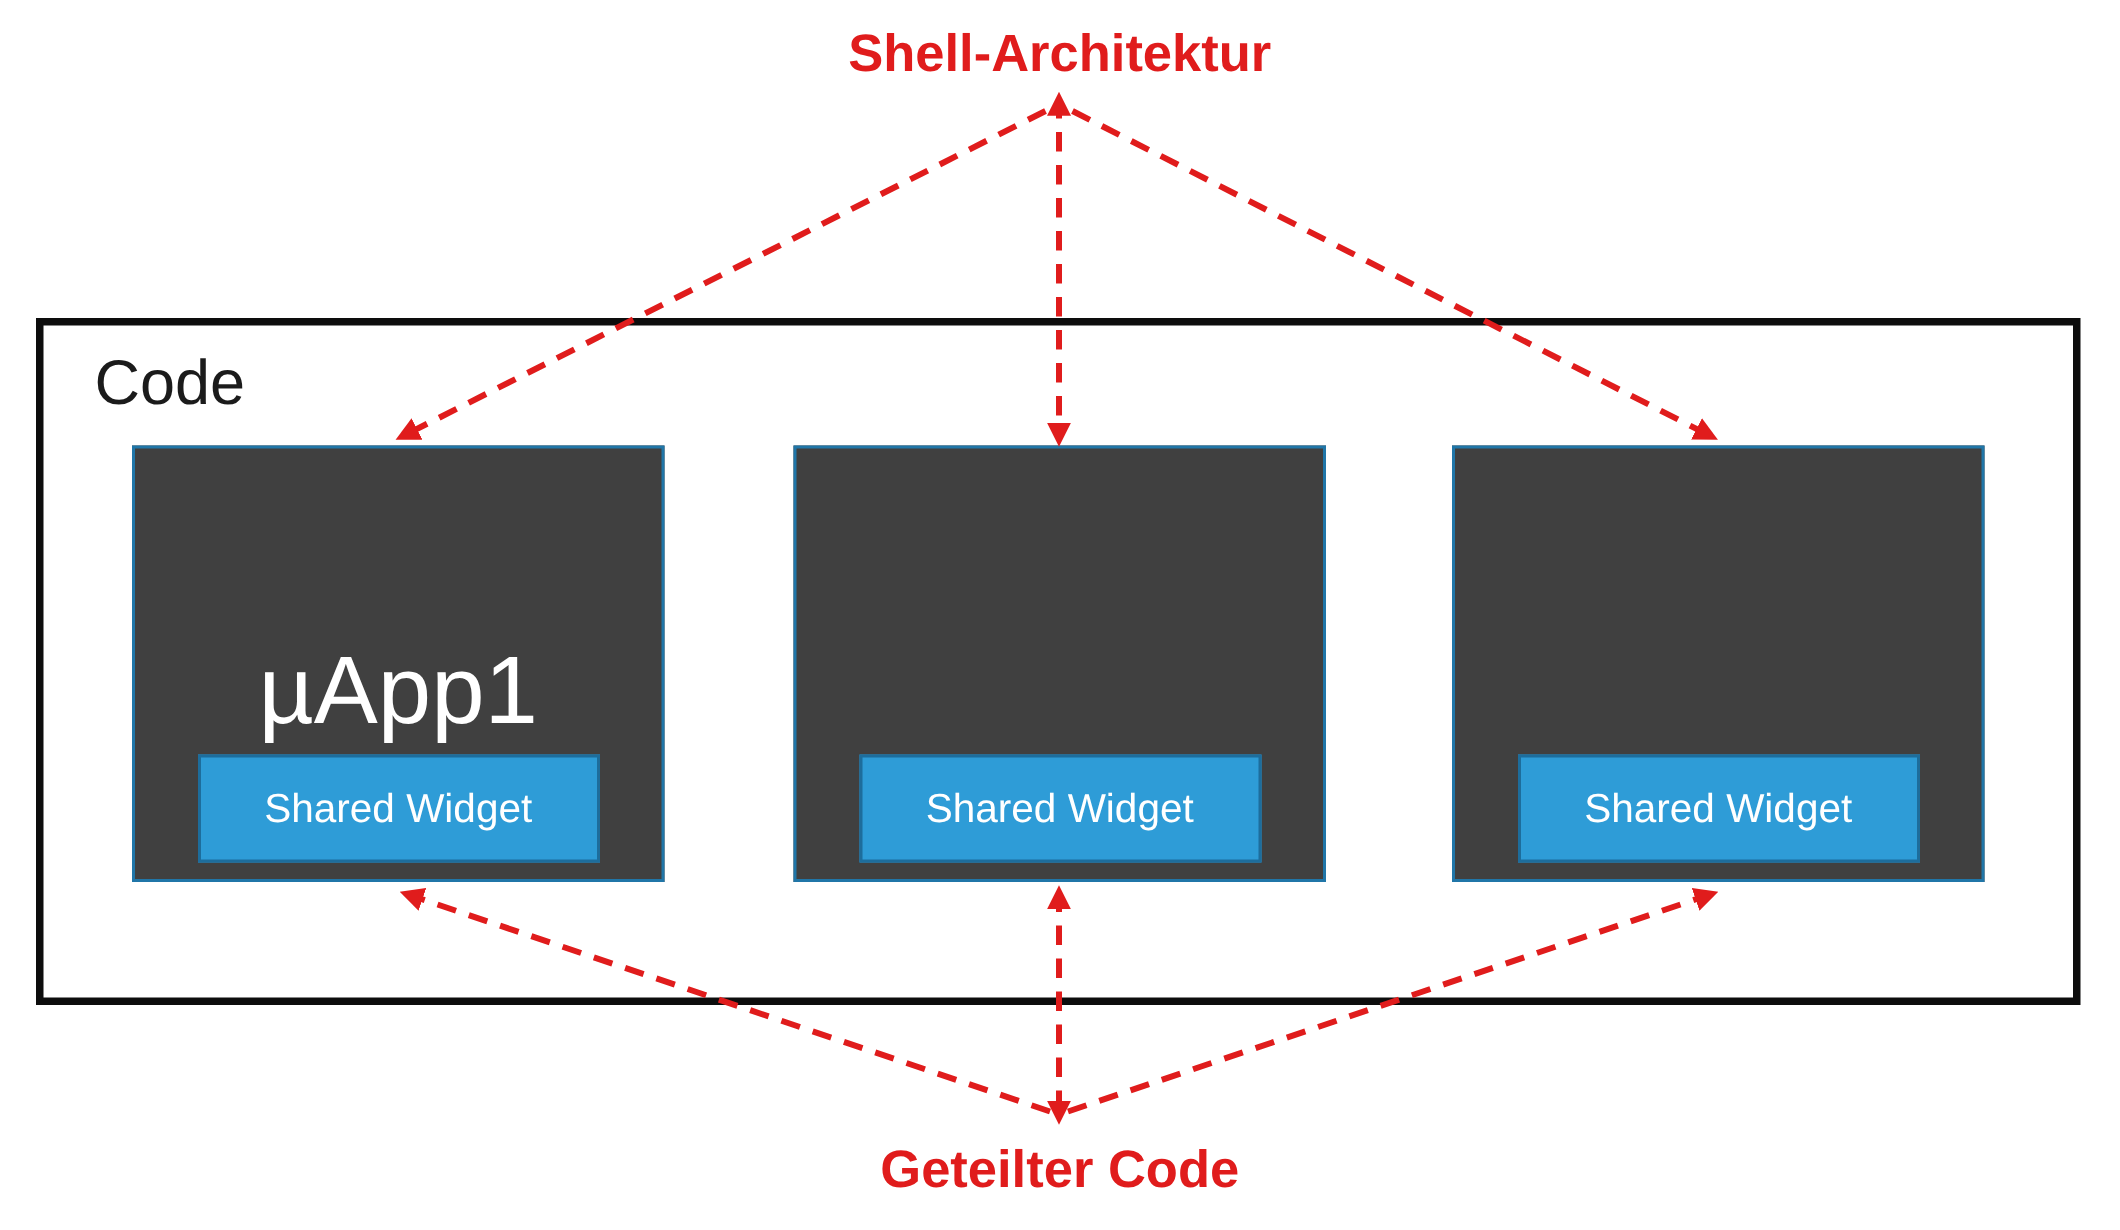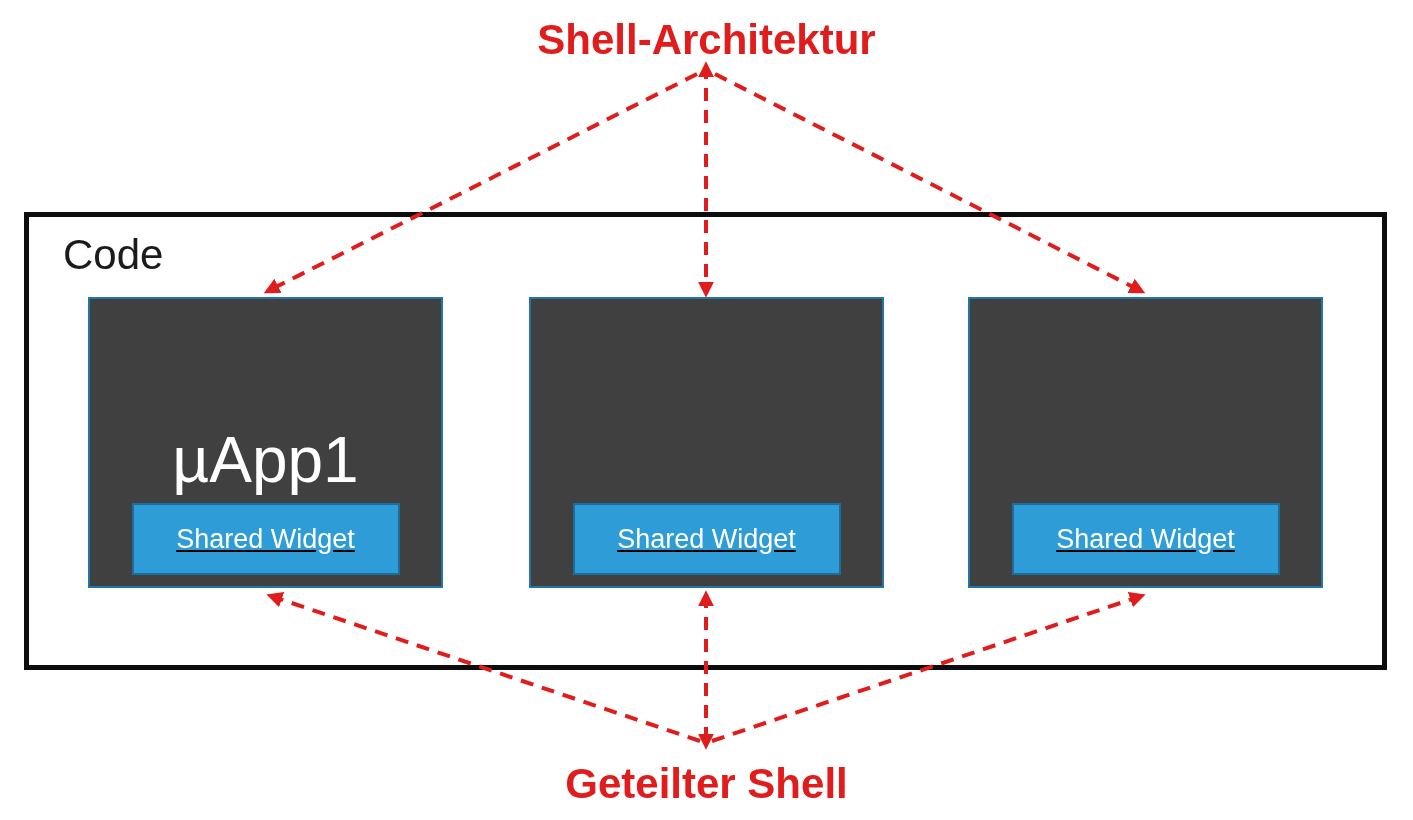--- a/index.html
+++ b/index.html
@@ -15,21 +15,21 @@
     overflow: hidden;
   }
 
   .title {
     position: absolute;
     left: 0;
     width: 1413px;
     text-align: center;
     color: #e01c1c;
     font-weight: bold;
-    font-size: 42px;
+    font-size: 35px;
     letter-spacing: 0px;
   }
   .title-top { top: 16px; }
   .title-bottom { top: 760px; }
 
   .shell-box {
     position: absolute;
     left: 24px;
     top: 212px;
     width: 1363px;
@@ -74,21 +74,20 @@
     bottom: 11px;
     left: 50%;
     transform: translateX(-50%);
     width: 268px;
     height: 72px;
     border: 2px solid #1d6d9c;
     background: #2e9cd7;
     display: flex;
     align-items: center;
     justify-content: center;
-    text-decoration: underline;
   }
   .widget-label {
     font-size: 27px;
     color: #ffffff;
     white-space: nowrap;
   }
 
   .arrow-layer {
     position: absolute;
     left: 0;
@@ -144,15 +143,15 @@
 
     <line class="arrow-line" x1="697" y1="74" x2="268" y2="291" marker-end="url(#arrowhead)"></line>
     <line class="arrow-line" x1="706" y1="66" x2="706" y2="293" marker-start="url(#arrowhead)" marker-end="url(#arrowhead)"></line>
     <line class="arrow-line" x1="715" y1="74" x2="1141" y2="291" marker-end="url(#arrowhead)"></line>
 
     <line class="arrow-line" x1="700" y1="741" x2="271" y2="596" marker-end="url(#arrowhead)"></line>
     <line class="arrow-line" x1="706" y1="595" x2="706" y2="745" marker-start="url(#arrowhead)" marker-end="url(#arrowhead)"></line>
     <line class="arrow-line" x1="712" y1="741" x2="1141" y2="596" marker-end="url(#arrowhead)"></line>
   </svg>
 
-  <div class="title title-bottom">Geteilter Shell</div>
+  <div class="title title-bottom">Geteilter Code</div>
 
 </div>
 
 </body></html>

